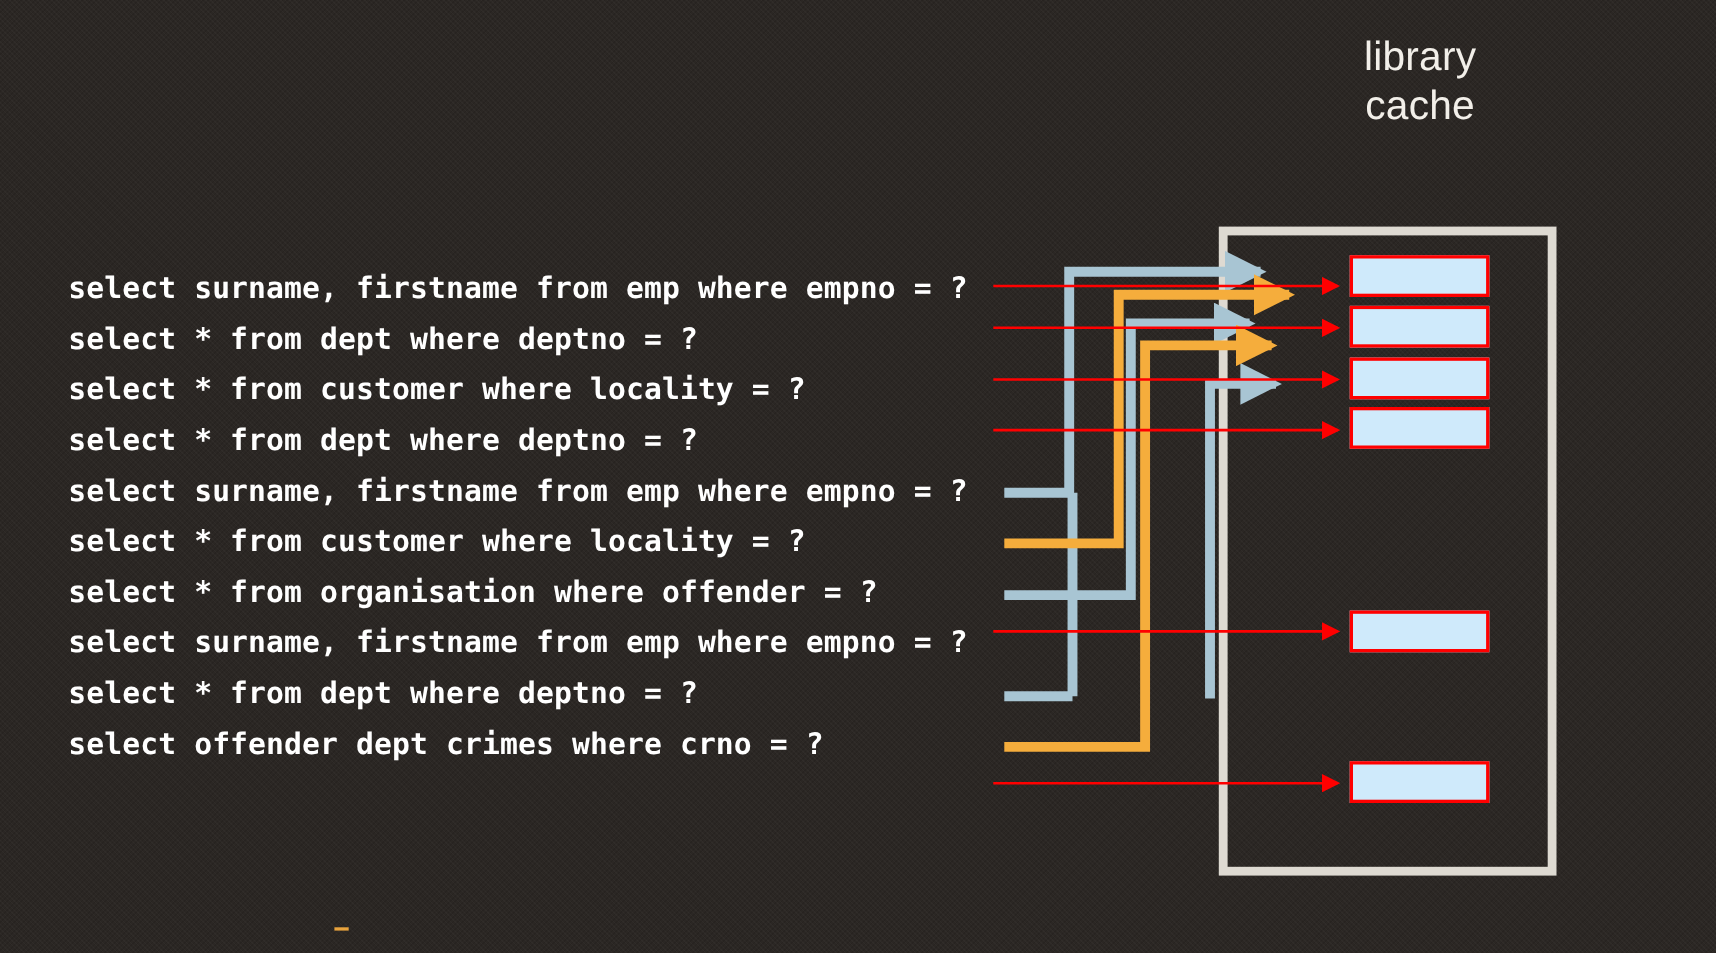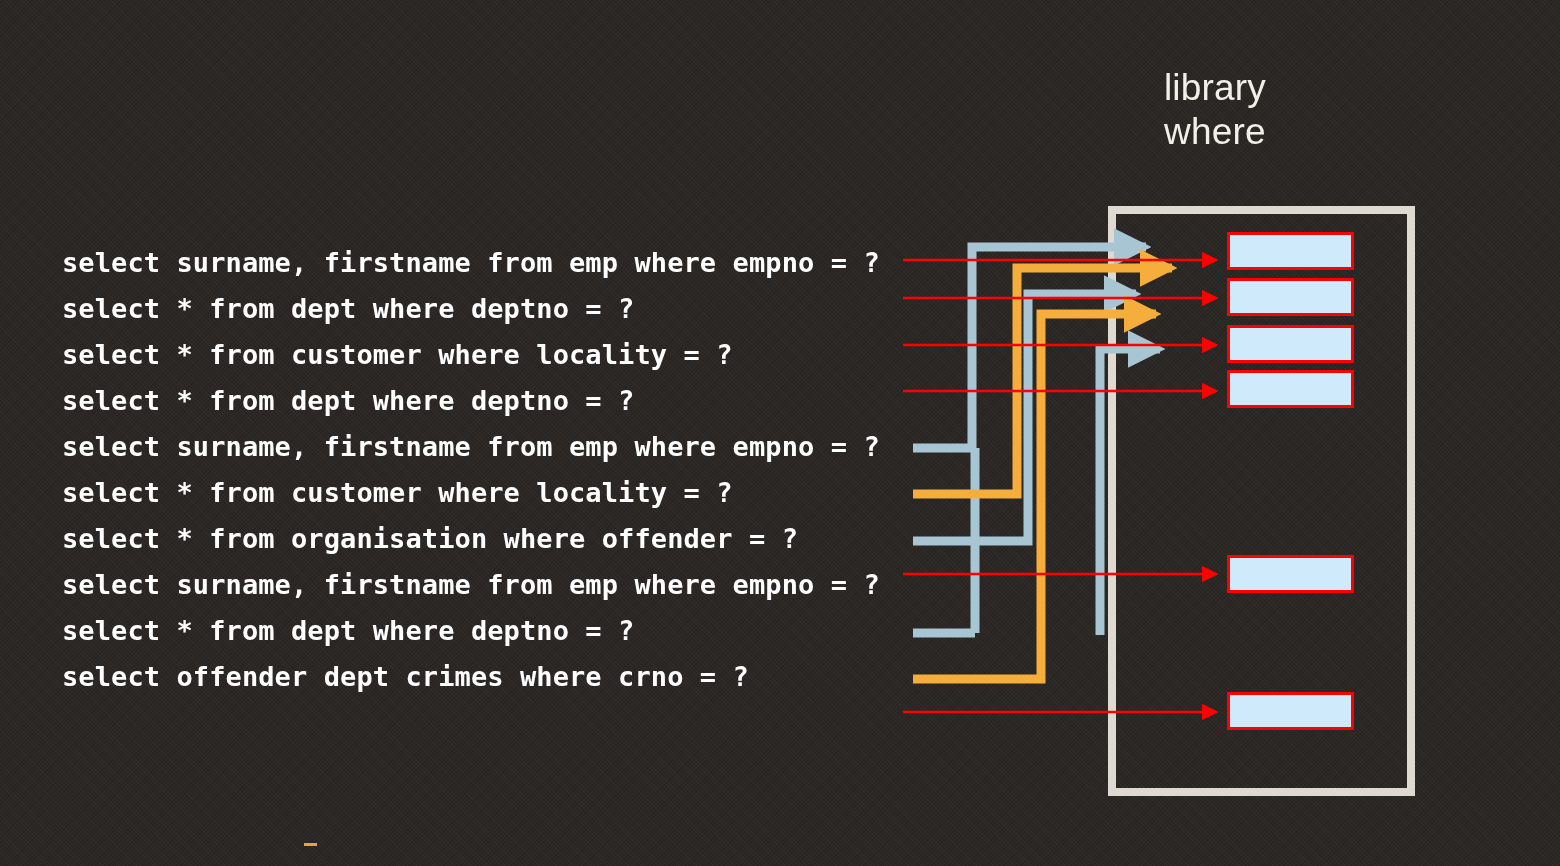--- a/index.html
+++ b/index.html
@@ -14,29 +14,28 @@
   #texture{
     position:absolute;left:0;top:0;width:1560px;height:866px;
     background-image:
       repeating-linear-gradient(45deg, rgba(255,255,255,0.022) 0 1px, rgba(0,0,0,0) 1px 3px),
       repeating-linear-gradient(-45deg, rgba(0,0,0,0.10) 0 1px, rgba(0,0,0,0) 1px 3px);
     pointer-events:none;
     z-index:0;
   }
   #title{
     position:absolute;
-    left:1080px; top:30px; width:270px;
+    left:1156px; top:30px; width:270px;
     text-align:center;
     color:#f2efe9;
     font-size:37px;
     line-height:44px;
     font-weight:400;
     letter-spacing:0.2px;
     z-index:3;
-    margin-top:36px;
   }
   #sql-list{
     position:absolute;
     left:62px; top:240px;
     z-index:3;
   }
   .sql-line{
     color:#ffffff;
     font-family:"DejaVu Sans Mono","Liberation Mono",monospace;
     font-size:27px;
@@ -76,21 +75,21 @@
     z-index:3;
   }
 </style>
 </head>
 <body>
 
 <div id="texture"></div>
 
 <div id="title">
   <div>library</div>
-  <div>where</div>
+  <div>cache</div>
 </div>
 
 <div id="sql-list">
   <div class="sql-line">select surname, firstname from emp where empno = ?</div>
   <div class="sql-line">select * from dept where deptno = ?</div>
   <div class="sql-line">select * from customer where locality = ?</div>
   <div class="sql-line">select * from dept where deptno = ?</div>
   <div class="sql-line">select surname, firstname from emp where empno = ?</div>
   <div class="sql-line">select * from customer where locality = ?</div>
   <div class="sql-line">select * from organisation where offender = ?</div>

